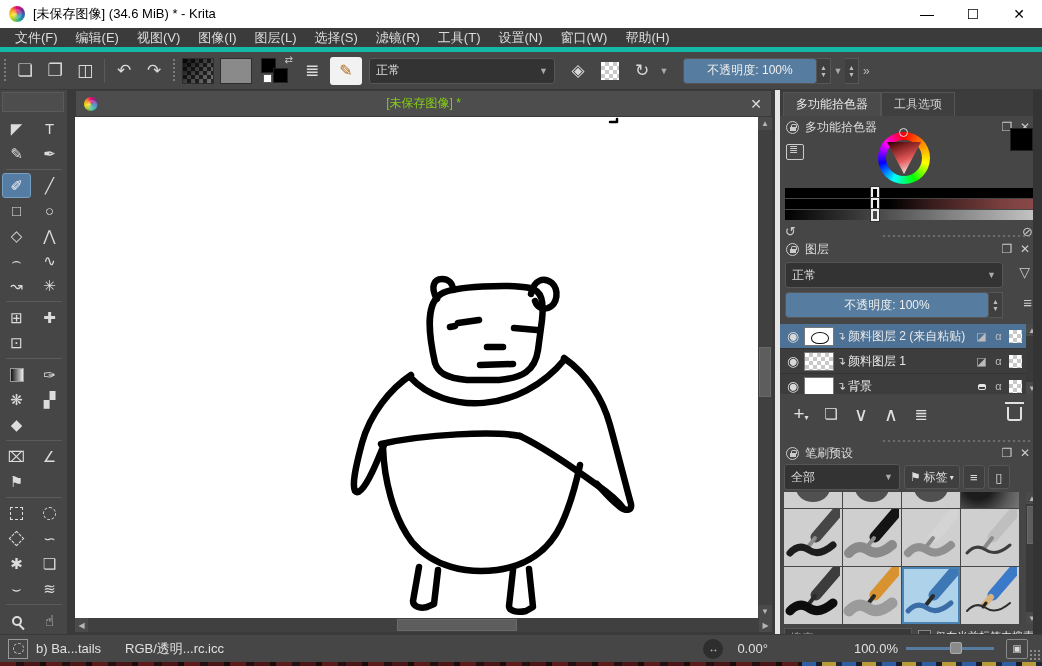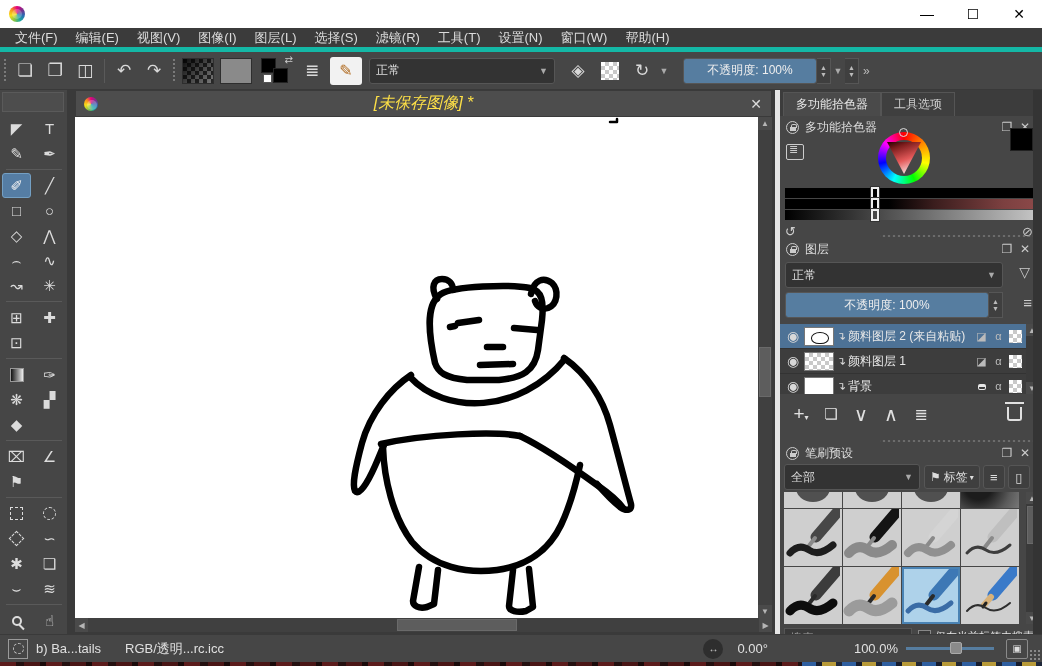--- a/index.html
+++ b/index.html
@@ -46,21 +46,21 @@
   .tooldiv{width:56px;height:1px;background:#5a5a5a;margin:3px 6px;}
   .dash-sq{width:13px;height:13px;border:1px dashed #ddd;}
   .dash-ci{width:13px;height:13px;border:1px dashed #ddd;border-radius:50%;}
   .dash-di{width:11px;height:11px;border:1px dashed #ddd;transform:rotate(45deg);}
   .grad-sq{width:14px;height:14px;border:1px solid #999;background:linear-gradient(90deg,#111,#eee);}
   .mag{position:relative;width:10px;height:10px;border:2px solid #ddd;border-radius:50%;}
   .mag:after{content:"";position:absolute;right:-5px;bottom:-4px;width:7px;height:2px;background:#ddd;transform:rotate(45deg);}
   
   .mdi{position:absolute;left:68px;top:90px;width:707px;height:544px;background:#3a3a3a;}
   .doctitle{position:absolute;left:7px;top:0;width:697px;height:27px;background:#4d4d4d;border:1px solid #3a3a3a;display:flex;align-items:center;}
-  .doctitle .dt-title{flex:1;text-align:center;color:#fde047;font-size:16px;font-style:italic;}
+  .doctitle .dt-title{flex:1;text-align:center;color:#84cc16;font-size:12px;}
   .doctitle .dt-close{width:30px;text-align:center;color:#ddd;font-size:14px;}
   .doctitle .krita-logo{width:14px;height:14px;margin-left:8px;}
   .canvas{position:absolute;left:7px;top:27px;width:683px;height:501px;background:#fff;}
   .vscroll{position:absolute;left:690px;top:27px;width:14px;height:501px;background:#404040;}
   .hscroll{position:absolute;left:7px;top:528px;width:697px;height:14px;background:#404040;}
   .sb-btn{position:absolute;display:flex;align-items:center;justify-content:center;color:#b5b5b5;font-size:8px;background:#4a4a4a;}
   .sb-thumb{position:absolute;background:#5d5d5d;border:1px solid #6a6a6a;}
   
   .dockers{position:absolute;left:775px;top:90px;width:258px;height:576px;background:#464646;border-left:5px solid #e5e5e5;}
   .rightstrip{position:absolute;left:1033px;top:90px;width:9px;height:576px;background:#343434;}
@@ -140,20 +140,21 @@
   .bottomstrip{position:absolute;left:0;top:662px;width:1042px;height:4px;background:repeating-linear-gradient(90deg,#5c1c1c 0 16px,#241010 16px 24px,#4a1616 24px 40px,#1a0a0a 40px 46px);}
   .bottomstrip:after{content:"";position:absolute;right:0;top:0;width:240px;height:100%;background:repeating-linear-gradient(90deg,#2f5fa0 0 14px,#171c2c 14px 20px,#b89a38 20px 34px,#20283a 34px 40px);}
 </style>
 </head>
 <body>
 
 <div class="app">
 
   <div class="titlebar">
     <span class="krita-logo"></span>
+    <span class="ttl">[未保存图像]  (34.6 MiB)  * - Krita</span>
     <span class="wctrl">
       <span class="wbtn">—</span>
       <span class="wbtn">☐</span>
       <span class="wbtn">✕</span>
     </span>
   </div>
 
   <div class="menubar" id="menubar">
       <span class="menuitem">文件(F)</span>
       <span class="menuitem">编辑(E)</span>
@@ -425,21 +426,21 @@
 
     <div class="brushdock">
       <div class="dockhead">
         <span class="lockcircle"></span>
         <span>笔刷预设</span>
         <span class="hsp"></span>
         <span class="hbtn">❐</span>
         <span class="hbtn">✕</span>
       </div>
       <div class="bd-ctl">
-        <span class="combo" style="width:136px;">
+        <span class="combo" style="width:116px;">
           <span>全部</span>
           <span class="arr">▼</span>
         </span>
         <span class="tagbtn">
           <i style="font-style:normal;margin-right:3px;">⚑</i>
           <span>标签</span>
           <i style="font-style:normal;font-size:8px;margin-left:2px;">▾</i>
         </span>
         <span class="sqbtn">≡</span>
         <span class="sqbtn">▯</span>

